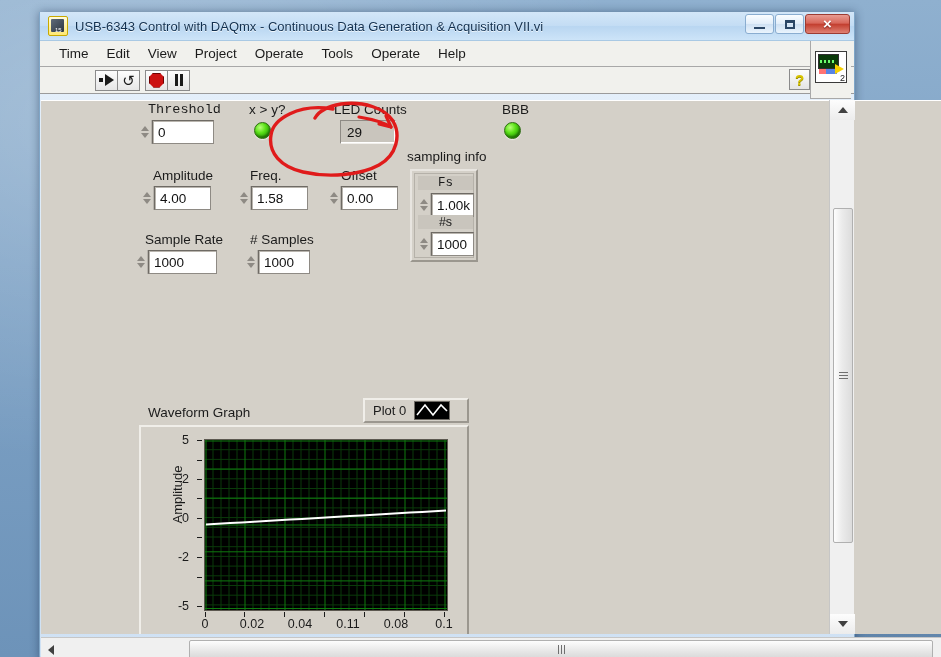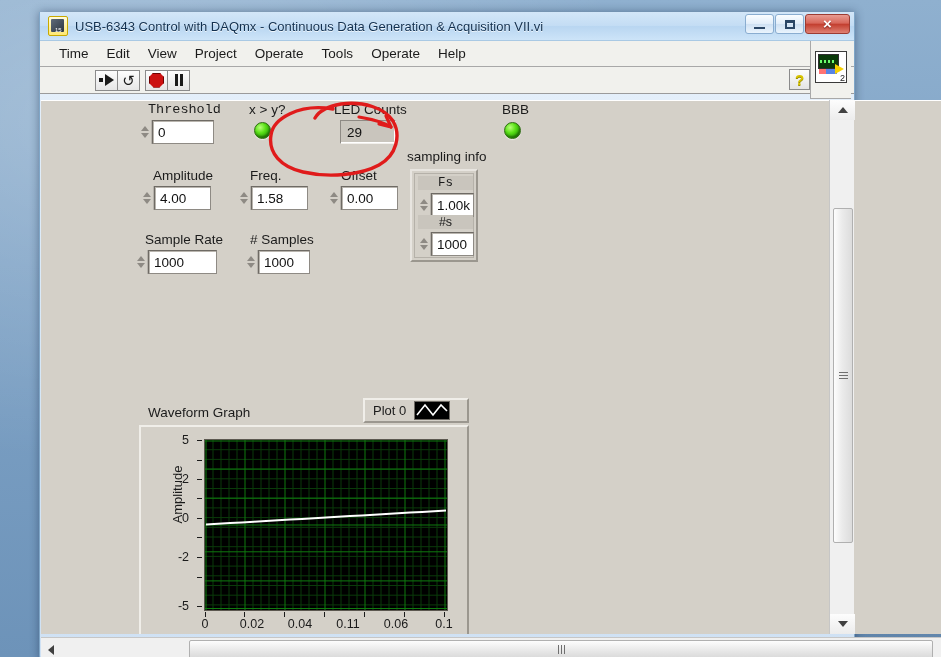--- a/index.html
+++ b/index.html
@@ -646,21 +646,21 @@
       <div class="xtickmark" style="left:103px; top:185px;"></div>
       <div class="xtickmark" style="left:143px; top:185px;"></div>
       <div class="xtickmark" style="left:183px; top:185px;"></div>
       <div class="xtickmark" style="left:223px; top:185px;"></div>
       <div class="xtickmark" style="left:263px; top:185px;"></div>
       <div class="xtickmark" style="left:303px; top:185px;"></div>
       <div class="xtick" style="left:41px;  top:190px;">0</div>
       <div class="xtick" style="left:88px;  top:190px;">0.02</div>
       <div class="xtick" style="left:136px; top:190px;">0.04</div>
       <div class="xtick" style="left:184px; top:190px;">0.11</div>
-      <div class="xtick" style="left:232px; top:190px;">0.06</div>
+      <div class="xtick" style="left:232px; top:190px;">0.08</div>
       <div class="xtick" style="left:280px; top:190px;">0.1</div>
       <div id="xlabel">Time</div>
     </div>
 
     <svg id="ink">
       <path d="M292 8 C 258 2, 232 18, 230 34 C 227 52, 240 66, 262 71 C 288 77, 320 74, 338 64 C 356 54, 360 34, 352 20 C 344 7, 322 0, 300 3 C 288 5, 278 10, 274 17" fill="none" stroke="#e01b1b" stroke-width="3.4" stroke-linecap="round"></path>
       <path d="M318 16 C 330 18, 342 21, 350 26" fill="none" stroke="#e01b1b" stroke-width="3.2" stroke-linecap="round"></path>
       <path d="M350 26 L 338 23 M350 26 L 345 15" fill="none" stroke="#e01b1b" stroke-width="3.2" stroke-linecap="round"></path>
     </svg>
 

